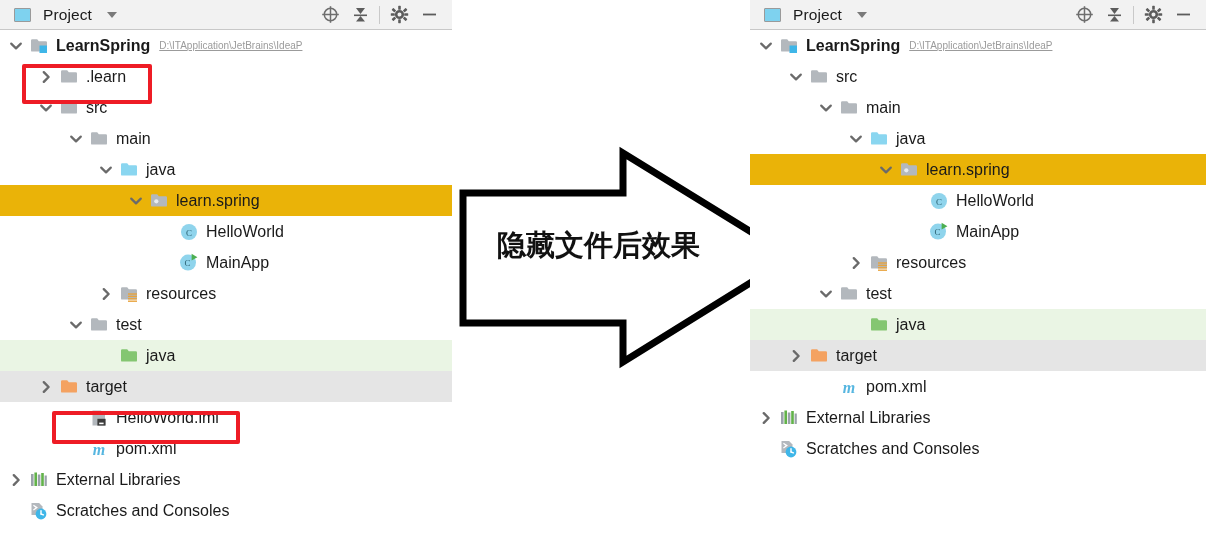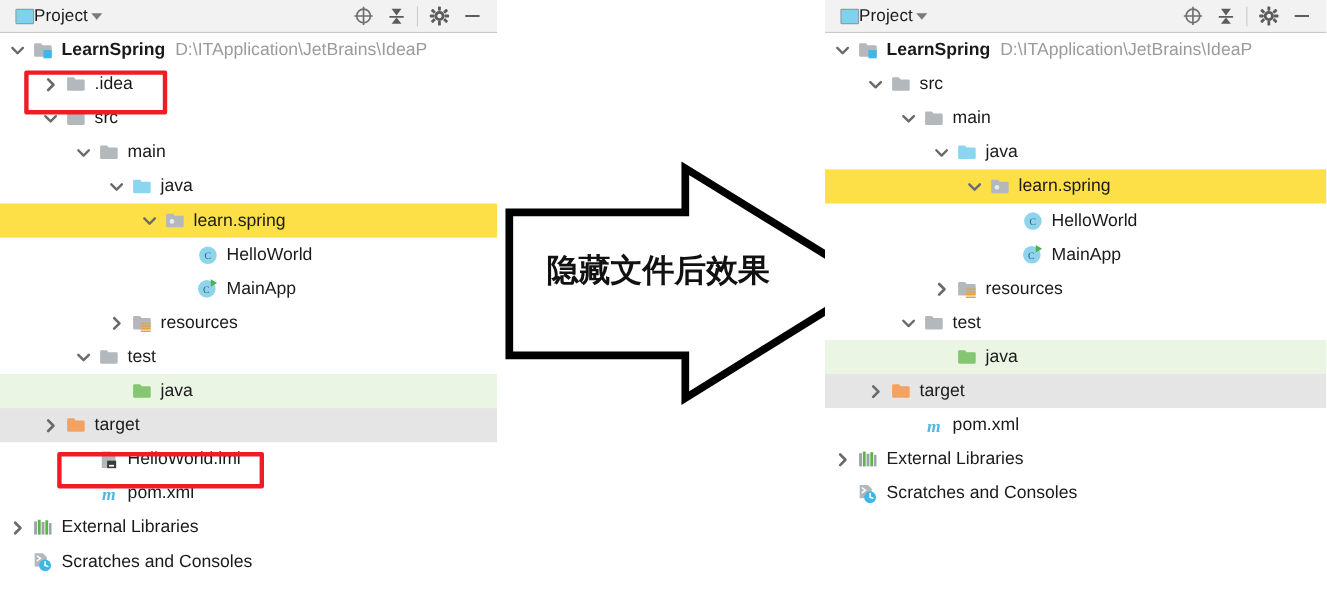--- a/index.html
+++ b/index.html
@@ -17,21 +17,21 @@
   #panel-right { left: 750px; width: 456px; height: 552px; }
 
   
   .toolbar {
     position: relative;
     height: 29px;
     background: #f2f2f2;
     border-bottom: 1px solid #c8c8c8;
     display: flex; align-items: center;
   }
-  .tb-left { display:flex; align-items:center; padding-left: 14px; gap: 0; }
+  .tb-left { display:flex; align-items:center; padding-left: 14px; gap: 12px; }
   .proj-icon {
     width: 17px; height: 14px;
     border: 1.5px solid #9a9a9a;
     background: #7ed2ef;
     box-sizing: border-box;
     border-radius: 1px;
   }
   .tb-title {
     font-size: 15.5px; color: #1a1a1a; letter-spacing: .1px;
   }
@@ -49,30 +49,30 @@
 
   
   .tree { position: relative; }
   .row {
     position: relative;
     height: 31px;
     display: flex; align-items: center;
     font-size: 16px; color: #1a1a1a;
     white-space: nowrap;
   }
-  .row.sel   { background: #fde047; text-align: right; }
+  .row.sel   { background: #eab308; text-align: right; }
   .row.green { background: #eaf5e4; }
   .row.cream { background: #e5e5e5; }
 
   .arrow { width: 24px; flex: 0 0 24px; display:flex; align-items:center; justify-content:center; }
   .arrow svg { display:block; }
   .ico { width: 22px; flex: 0 0 22px; display:flex; align-items:center; justify-content:center; margin-right: 6px; }
   .lbl { line-height: 1; }
   .lbl.bold { font-weight: bold; }
-  .path { color: #9b9b9b; font-size: 16px; margin-left: 9px; }
+  .path { color: #9b9b9b; font-size: 10px; margin-left: 9px; text-decoration: underline; }
 
   
   .redbox {
     position: absolute;
     border: 4px solid #ee1c25;
     border-radius: 2px;
     box-sizing: border-box;
     pointer-events: none;
   }
   
@@ -170,21 +170,21 @@
           <span class="arrow">
             <svg width="14" height="14" viewBox="0 0 14 14">
               <polyline points="4.8,2.2 9.6,7 4.8,11.8" fill="none" stroke="#6a6a6a" stroke-width="2.4" stroke-linecap="round" stroke-linejoin="round"></polyline>
             </svg>
           </span>
           <span class="ico">
             <svg width="18" height="17" viewBox="0 0 18 17">
               <path d="M1 3.5 A1.2 1.2 0 012.2 2.3h5.0l1.6 1.9h7.0A1.2 1.2 0 0117 5.4v8.0A1.2 1.2 0 0115.8 14.6H2.2A1.2 1.2 0 011 13.4Z" fill="#b3b8bd"></path>
             </svg>
           </span>
-          <span class="lbl">.idea</span>
+          <span class="lbl">.learn</span>
         </div>
         <div class="row">
           <span style="flex:0 0 34px"></span>
           <span class="arrow">
             <svg width="14" height="14" viewBox="0 0 14 14">
               <polyline points="2.2,4.6 7,9.4 11.8,4.6" fill="none" stroke="#6a6a6a" stroke-width="2.2" stroke-linecap="round" stroke-linejoin="round"></polyline>
             </svg>
           </span>
           <span class="ico">
             <svg width="18" height="17" viewBox="0 0 18 17">

